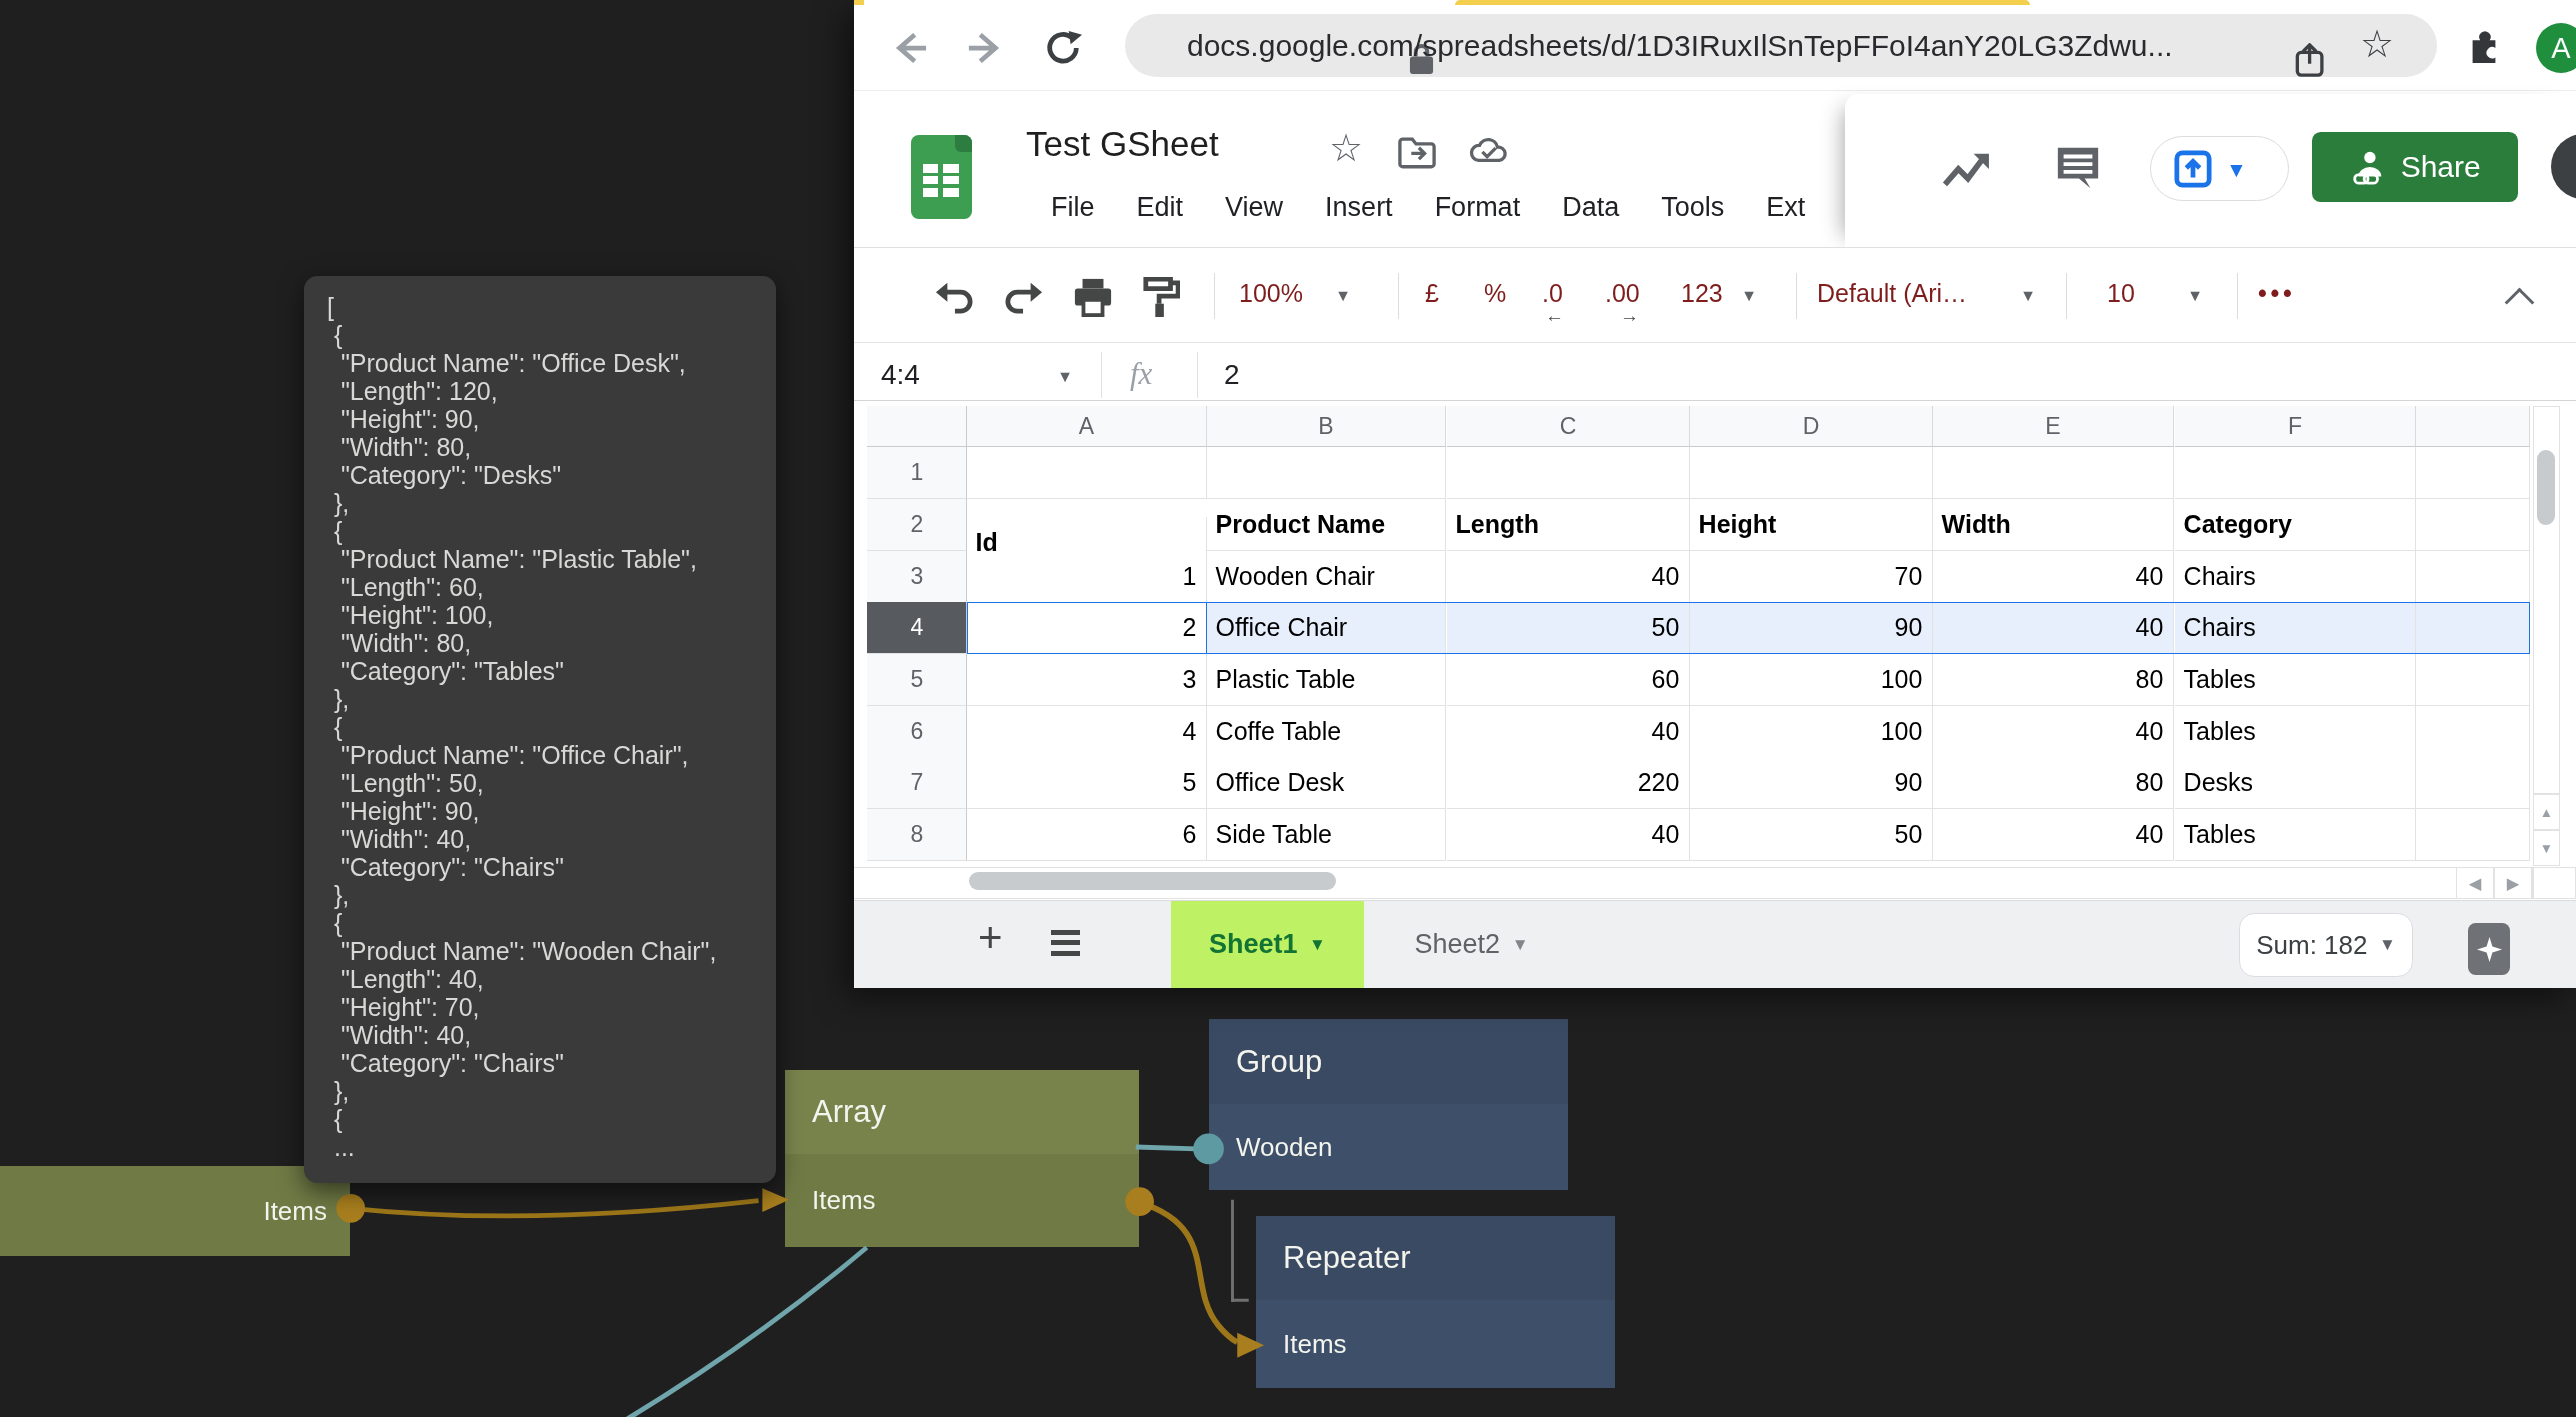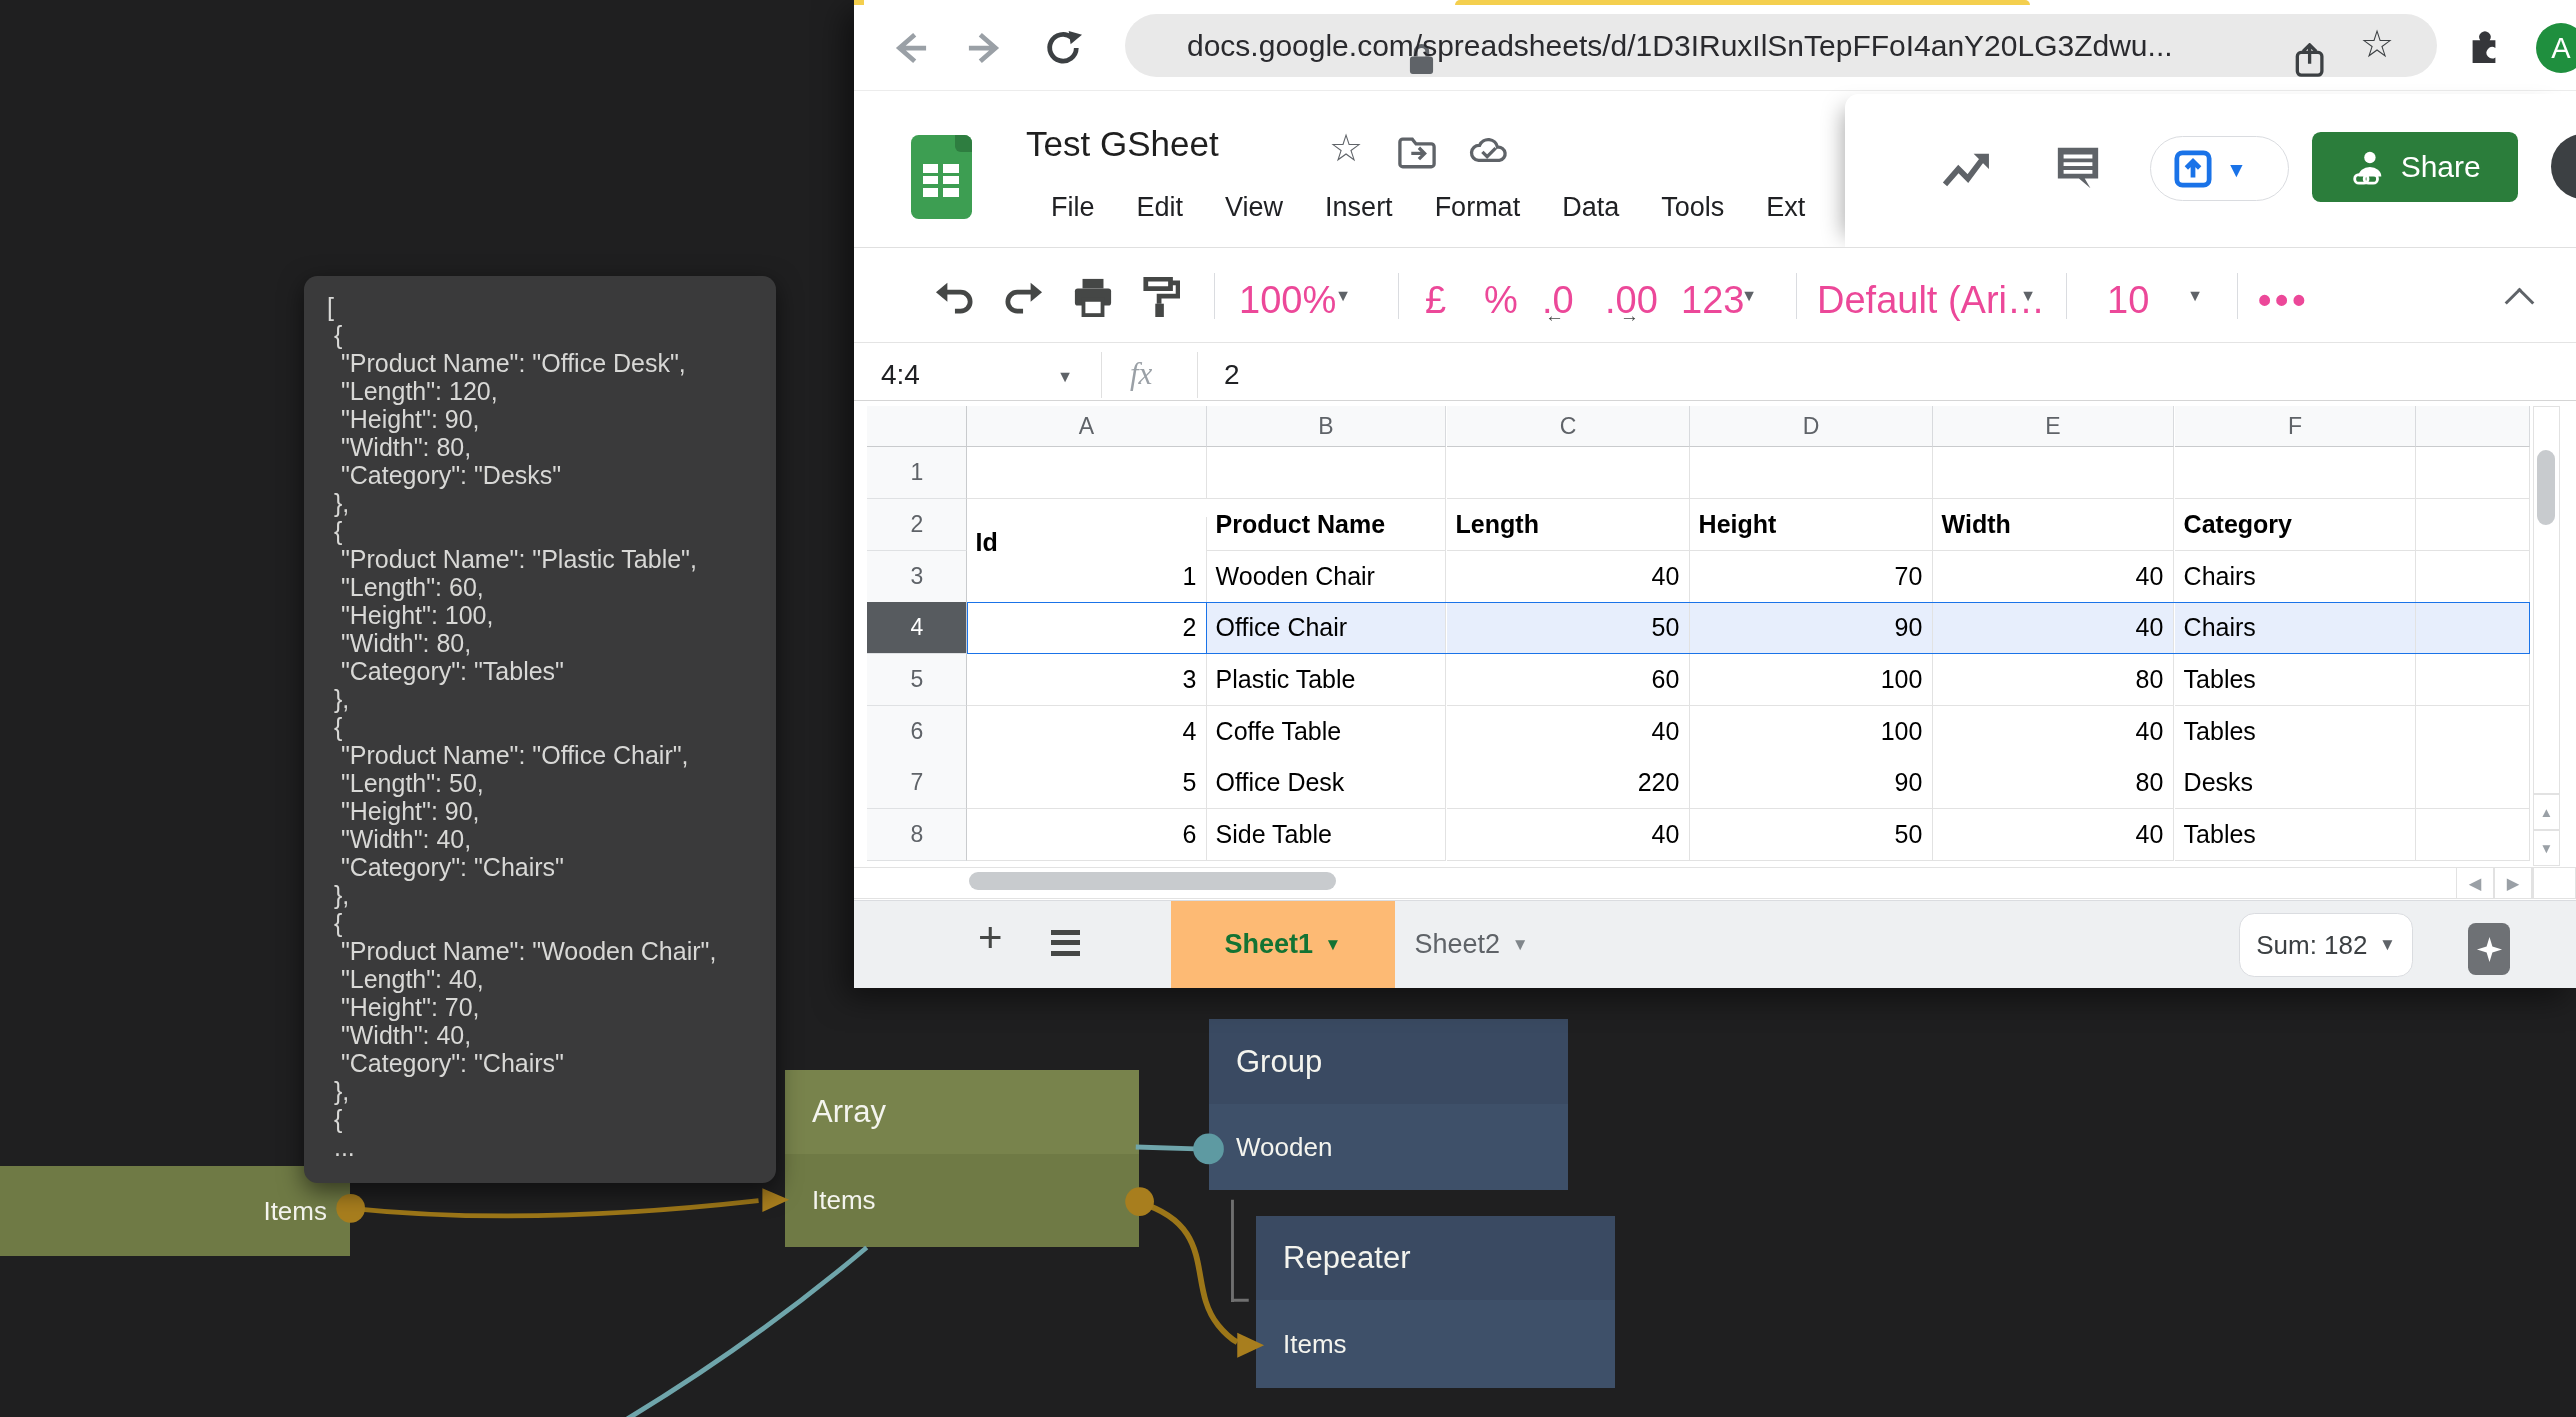--- a/index.html
+++ b/index.html
@@ -59,21 +59,21 @@
   #sharebtn { position:absolute; left:467px; top:38px; width:206px; height:70px;
               background:#2b7d3b; border-radius:8.6px; color:#fff; display:flex;
               align-items:center; justify-content:center; gap:13.4px; }
   #sharebtn span { font-size:30px; }
   #sheetavatar { position:absolute; left:706px; top:40px; width:65px; height:65px;
                  border-radius:50%; background:#3c4043; }
 
   
   #toolbar { position:absolute; left:0; top:247px; width:100%; height:96px;
              border-top:1px solid #e0e0e0; border-bottom:1px solid #e4e4e4; background:#fff; }
-  #toolbar .t { position:absolute; top:31px; font-size:38px; color:#ec4899; }
+  #toolbar .t { position:absolute; top:31px; font-size:25px; color:#7f1d1d; }
   #toolbar .sep { position:absolute; top:25px; width:1px; height:46px; background:#dadce0; }
   .dd { font-size:16.3px; color:#5f6368; }
   .chevup { position:absolute; left:1655px; top:44px; width:21px; height:21px;
             border-left:3.8px solid #5f6368; border-top:3.8px solid #5f6368; transform:rotate(45deg); }
   .subarr { position:absolute; top:57px; font-size:19px; color:#454746; }
 
   
   #fbar { position:absolute; left:0; top:344px; width:100%; height:57px; background:#fff;
           border-bottom:1px solid #d5d5d5; }
   #fbar .sep { position:absolute; top:7.7px; width:1px; height:46px; background:#e0e0e0; }
@@ -93,21 +93,21 @@
   .sbbox { position:absolute; background:#fff; border:1px solid #e2e2e2; display:flex;
            align-items:center; justify-content:center; color:#9aa0a6; font-size:16.3px; }
   #hthumb { position:absolute; left:115px; top:466px; width:367px; height:18px;
             background:#c8cbce; border-radius:9.6px; }
   #vthumb { position:absolute; left:1683px; top:44px; width:18px; height:77px;
             background:#c8cbce; border-radius:9.6px; }
 
   
   #tabbar { position:absolute; left:0; top:900px; width:100%; height:88px; background:#eef0f2;
             border-top:1px solid #dadce0; }
-  #tab1 { position:absolute; left:317px; top:0; width:224px; height:87px; background:#fdba74;
+  #tab1 { position:absolute; left:317px; top:0; width:193px; height:87px; background:#bef264;
           display:flex; align-items:center; justify-content:center; gap:11.5px; }
   #tab1 span { color:#137333; font-size:27px; font-weight:bold; }
   #tab2 { position:absolute; left:536px; top:0; width:163px; height:87px;
           display:flex; align-items:center; justify-content:center; gap:11.5px; }
   #tab2 span { color:#5f6368; font-size:27px; }
   #sumpill { position:absolute; left:1385px; top:12.4px; width:174px; height:64px; background:#fff;
              border:1px solid #dadce0; border-radius:15.3px; display:flex; align-items:center;
              justify-content:center; gap:11.5px; }
   #sumpill span { color:#3c4043; font-size:26px; }
   #explorebtn { position:absolute; left:1614px; top:22px; width:42px; height:52px;

